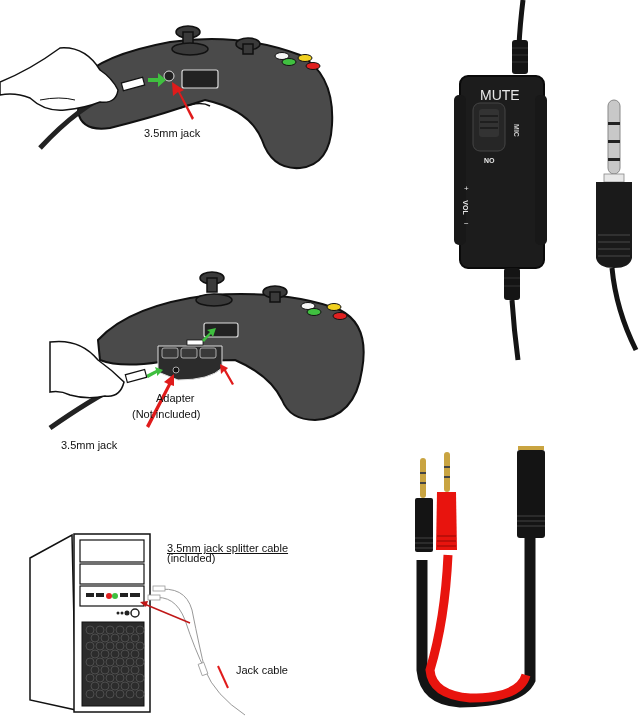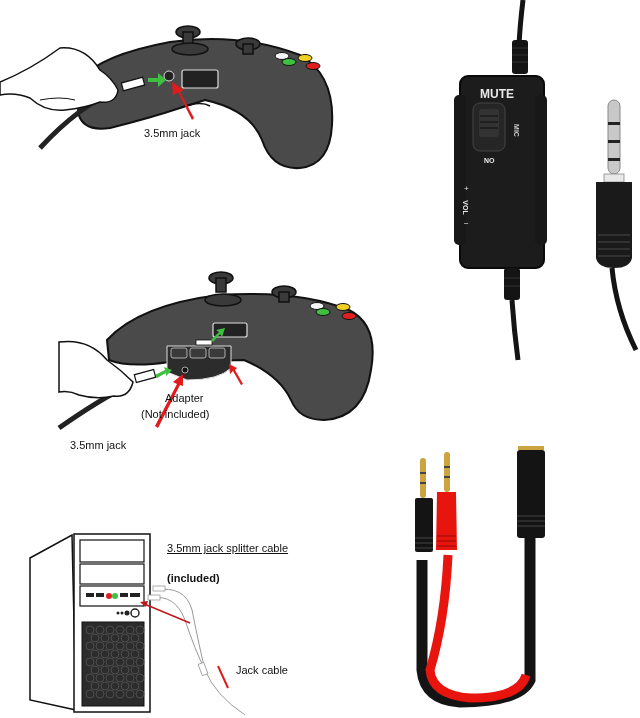--- a/index.html
+++ b/index.html
@@ -41,21 +41,21 @@
     <rect x="122" y="80" width="22" height="8" fill="#fff" stroke="#111" stroke-width="1.2" transform="rotate(-15 133 84)"></rect>
 
     <path d="M115 92 Q80 105 40 148" fill="none" stroke="#222" stroke-width="5"></path>
 
     <path d="M0 82 Q30 70 60 48 Q85 46 100 70 Q112 78 118 90 Q116 104 100 102 Q85 108 65 110 Q45 112 30 98 Q15 92 0 95 Z" fill="#fff" stroke="#111" stroke-width="1.5"></path>
     <path d="M40 100 Q60 96 75 100" fill="none" stroke="#111" stroke-width="1"></path>
   </svg>
   <span class="label" style="left:144px;top:127px;">3.5mm jack</span>
 </div>
 
-<div class="abs" style="left:17px;top:250px;width:340px;height:220px;padding-left:42px;">
+<div class="abs" style="left:8px;top:250px;width:340px;height:220px;padding-left:42px;">
   <svg width="340" height="220" viewBox="0 0 340 220">
     <path d="M48 90 Q80 55 160 45 Q240 40 290 60 Q320 75 312 120 Q305 168 265 170 Q240 170 232 150 Q220 125 185 110 L110 112 Q70 118 50 110 Z" fill="#4a4a4a" stroke="#111" stroke-width="2"></path>
 
     <ellipse cx="162" cy="28" rx="12" ry="6" fill="#3a3a3a" stroke="#111" stroke-width="1.5"></ellipse>
     <rect x="157" y="28" width="10" height="14" fill="#3a3a3a" stroke="#111" stroke-width="1.5"></rect>
     <ellipse cx="164" cy="50" rx="18" ry="6" fill="#3a3a3a" stroke="#111" stroke-width="1.5"></ellipse>
     <ellipse cx="225" cy="42" rx="12" ry="6" fill="#3a3a3a" stroke="#111" stroke-width="1.5"></ellipse>
     <rect x="220" y="42" width="10" height="10" fill="#3a3a3a" stroke="#111" stroke-width="1.5"></rect>
 
     <ellipse cx="258" cy="56" rx="7" ry="3.5" fill="#f5f5f5" stroke="#111"></ellipse>
@@ -171,21 +171,21 @@
     <rect x="153" y="86" width="12" height="5" fill="#fff" stroke="#999" stroke-width="0.8"></rect>
     <rect x="148" y="95" width="12" height="5" fill="#fff" stroke="#999" stroke-width="0.8"></rect>
     <rect x="200" y="163" width="6" height="12" fill="#fff" stroke="#999" stroke-width="0.8" transform="rotate(-20 203 169)"></rect>
 
     <line x1="190" y1="123" x2="142" y2="103" stroke="#c01818" stroke-width="1.5"></line>
     <path d="M140 102 L148 101 L146 107 Z" fill="#c01818"></path>
 
     <line x1="218" y1="166" x2="228" y2="188" stroke="#e01b1b" stroke-width="2"></line>
   </svg>
   <span class="label" style="left:167px;top:42px;text-decoration:underline;">3.5mm jack splitter cable</span>
-  <span class="label" style="left:167px;top:72px;font-weight:bold;">(included)</span>
+  <span class="label" style="left:167px;top:52px;">(included)</span>
   <span class="label" style="left:236px;top:164px;">Jack cable</span>
 </div>
 
 <div class="abs" style="left:440px;top:0;width:200px;height:360px;">
   <svg width="200" height="360" viewBox="0 0 200 360">
 
     <path d="M83 0 Q80 25 79 45" fill="none" stroke="#141414" stroke-width="5"></path>
     <rect x="72" y="40" width="16" height="34" rx="3" fill="#141414"></rect>
     <g stroke="#333" stroke-width="1">
         <line x1="72" y1="48" x2="88" y2="48"></line>
@@ -219,21 +219,21 @@
     <rect x="164" y="174" width="20" height="8" fill="#e8e8e8" stroke="#888" stroke-width="0.8"></rect>
     <path d="M156 182 L192 182 L192 258 Q190 268 174 268 Q158 268 156 258 Z" fill="#1a1a1a"></path>
     <g stroke="#3a3a3a" stroke-width="1.5">
         <line x1="158" y1="235" x2="190" y2="235"></line>
         <line x1="158" y1="242" x2="190" y2="242"></line>
         <line x1="158" y1="249" x2="190" y2="249"></line>
         <line x1="158" y1="256" x2="190" y2="256"></line>
       </g>
     <path d="M172 268 Q176 310 196 350" fill="none" stroke="#141414" stroke-width="5"></path>
   </svg>
-  <span class="abs" style="left:40px;top:87px;color:#e8e8e8;font-size:12px;font-weight:bold;">MUTE</span>
+  <span class="abs" style="left:40px;top:87px;color:#e8e8e8;font-size:14px;font-weight:normal;">MUTE</span>
   <span class="abs" style="left:70px;top:127px;color:#cfcfcf;font-size:7px;font-weight:bold;transform:rotate(90deg);">MIC</span>
   <span class="abs" style="left:44px;top:157px;color:#e8e8e8;font-size:7px;font-weight:bold;transform:rotate(180deg);">ON</span>
   <span class="abs" style="left:24px;top:184px;color:#e8e8e8;font-size:8px;">+</span>
   <span class="abs" style="left:18px;top:204px;color:#e8e8e8;font-size:7px;font-weight:bold;transform:rotate(90deg);">VOL</span>
   <span class="abs" style="left:24px;top:219px;color:#e8e8e8;font-size:8px;">−</span>
 </div>
 
 <div class="abs" style="left:400px;top:440px;width:240px;height:278px;">
   <svg width="240" height="278" viewBox="0 0 240 278">
 

